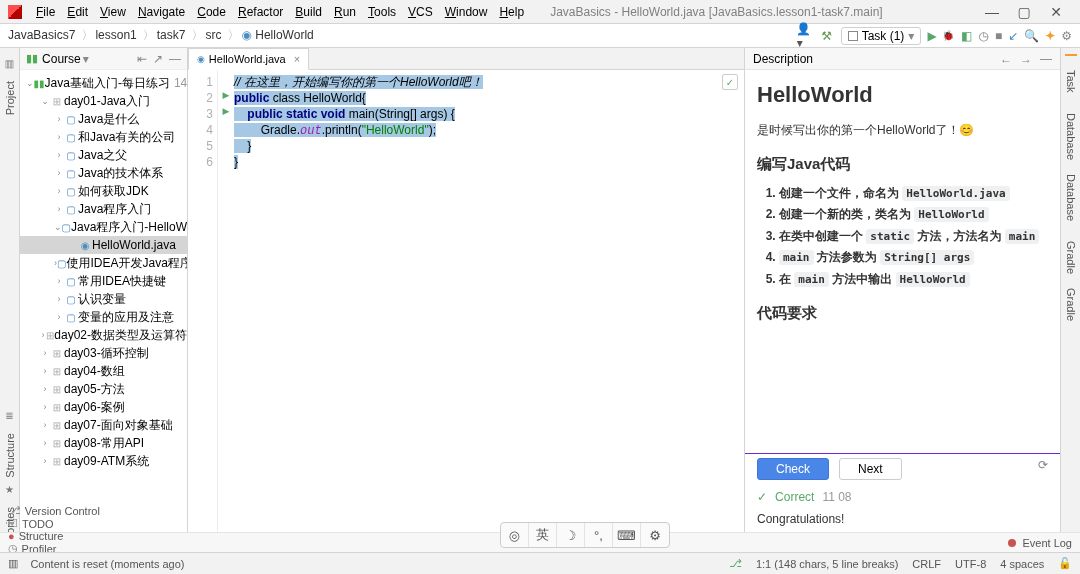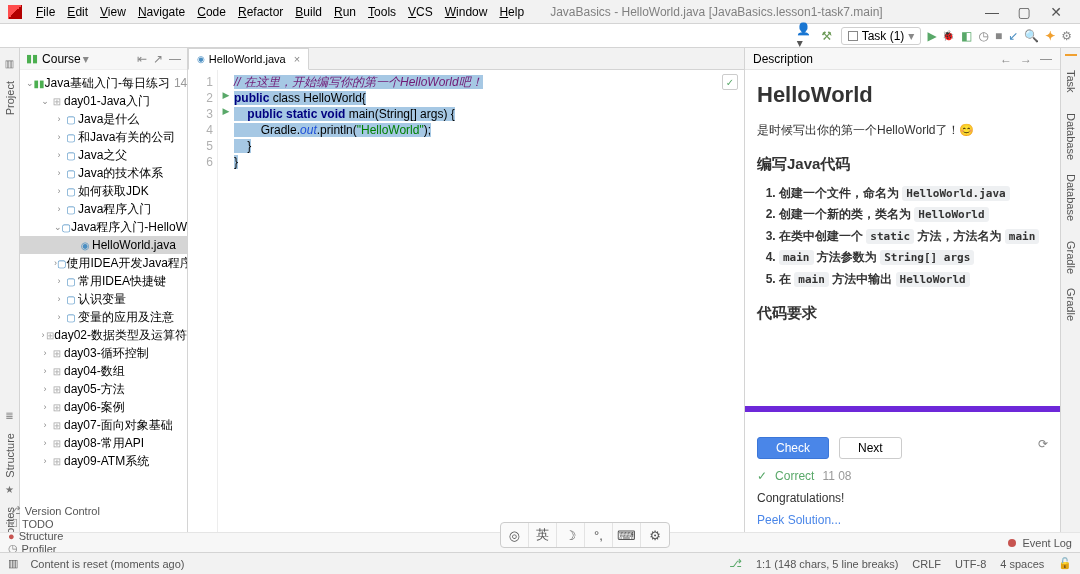--- a/index.html
+++ b/index.html
@@ -51,41 +51,41 @@
 .editor-tab .dot { color: #4a8ec2; margin-right: 4px; font-size: 9px; }
 .editor-tab .close { margin-left: 8px; color: #888; }
 .code-area { flex: 1; display: flex; font-family: Consolas, monospace; font-size: 12px; position: relative; }
 .gutter { width: 30px; background: #fff; color: #b0b0b0; text-align: right; padding: 4px 4px 0 0; border-right: 1px solid #ededed; }
 .gutter div { height: 16px; line-height: 16px; }
 .gutter-run { width: 16px; padding-top: 4px; }
 .gutter-run div { height: 16px; text-align: center; color: #59a869; font-size: 9px; }
 .code { padding: 4px 0 0 0; }
 .code-line { height: 16px; line-height: 16px; white-space: pre; }
 .sel-bg { background: #a6c8e4; display: inline; }
-.k-comment { color: #701a75; font-style: italic; }
+.k-comment { color: #000000; font-style: italic; }
 .k-key { color: #000080; font-weight: bold; }
 .k-str { color: #008000; }
-.k-field { color: #1d4ed8; font-style: italic; }
+.k-field { color: #a21caf; font-style: italic; font-family: Liberation Mono, monospace; }
 .check-badge { position: absolute; top: 4px; right: 6px; width: 16px; height: 16px; border: 1px solid #ccc; border-radius: 2px; display: flex; align-items: center; justify-content: center; color: #59a869; background: #fff; font-size: 10px; }
 
 .right-rail { width: 20px; background: #f2f2f2; border-left: 1px solid #d4d4d4; display: flex; flex-direction: column; align-items: center; padding-top: 6px; gap: 14px; }
 .right-rail .vlabel2 { writing-mode: vertical-rl; color: #555; font-size: 11px; }
 .right-rail .stripe { width: 12px; height: 2px; background: #f0a030; }
 
 .desc-panel { width: 316px; background: #fff; border-left: 1px solid #d4d4d4; display: flex; flex-direction: column; }
 .desc-head { height: 22px; display: flex; align-items: center; padding: 0 8px; border-bottom: 1px solid #e5e5e5; background: #f7f7f7; }
 .desc-head .right { margin-left: auto; display: flex; gap: 8px; color: #888; }
 .desc-body { flex: 1; overflow-y: auto; padding: 8px 12px 12px 12px; font-size: 13px; line-height: 1.5; color: #333; }
 .desc-body h1 { font-size: 22px; font-weight: 700; margin-bottom: 10px; }
 .desc-body h2 { font-size: 15px; font-weight: 700; margin: 14px 0 8px; }
 .desc-body p { margin: 4px 0; font-size: 12px; }
 .desc-body ol, .desc-body ul { padding-left: 22px; margin: 4px 0; font-size: 12px; font-weight: bold; }
 .desc-body li { margin: 3px 0; }
 .desc-body code { background: #eef0f2; padding: 1px 4px; border-radius: 3px; font-family: Consolas, monospace; font-size: 11px; }
-.desc-foot { padding: 25px 12px; border-top: 6px solid #6d28d9; }
+.desc-foot { padding: 4px 12px; border-top: 1px solid #6d28d9; }
 .desc-foot .btns { display: flex; gap: 10px; }
 .btn-check { background: #4a86e8; color: #fff; border: 1px solid #3b76d8; border-radius: 3px; padding: 3px 18px; font-size: 12px; }
 .btn-next { background: #fff; border: 1px solid #ccc; border-radius: 3px; padding: 3px 18px; font-size: 12px; }
 .refresh { margin-left: auto; color: #888; }
 .status-row { margin-top: 10px; display: flex; align-items: center; gap: 8px; color: #59a869; font-size: 12px; }
 .status-row .ts { color: #999; }
 .congrats { margin-top: 8px; font-size: 12px; color: #333; }
 .peek { margin-top: 8px; font-size: 12px; color: #4a86e8; }
 
 .status-bar { position: absolute; bottom: 0; left: 0; right: 0; height: 22px; background: #f2f2f2; border-top: 1px solid #d4d4d4; display: flex; align-items: center; padding: 0 8px; font-size: 11px; color: #555; }
@@ -112,20 +112,21 @@
 <div class="title-bar">
   <div class="logo"></div>
   <span id="menu-host"><span class="menu-item"><u>F</u>ile</span><span class="menu-item"><u>E</u>dit</span><span class="menu-item"><u>V</u>iew</span><span class="menu-item"><u>N</u>avigate</span><span class="menu-item"><u>C</u>ode</span><span class="menu-item"><u>R</u>efactor</span><span class="menu-item"><u>B</u>uild</span><span class="menu-item"><u>R</u>un</span><span class="menu-item"><u>T</u>ools</span><span class="menu-item"><u>V</u>CS</span><span class="menu-item"><u>W</u>indow</span><span class="menu-item"><u>H</u>elp</span></span>
   <span class="title-text">JavaBasics - HelloWorld.java [JavaBasics.lesson1-task7.main]</span>
   <span class="win-btn">—</span>
   <span class="win-btn">▢</span>
   <span class="win-btn">✕</span>
 </div>
 
 <div class="breadcrumb-bar">
+  <span id="crumb-host"><span class="crumb">JavaBasics7</span><span class="sep">〉</span><span class="crumb">lesson1</span><span class="sep">〉</span><span class="crumb">task7</span><span class="sep">〉</span><span class="crumb">src</span><span class="sep">〉</span><span class="crumb"><span style="color: rgb(74, 142, 194);">◉ </span>HelloWorld</span></span>
   <div class="right-tools">
     <span class="tool-icon">👤▾</span>
     <span class="tool-icon" style="color:#6a9955">⚒</span>
     <span class="task-chip">
         <span class="sq"></span>
         <span>Task (1)</span>
         <span style="color:#888">▾</span>
       </span>
     <span class="run-icon">▶</span>
     <span class="bug-icon">🐞</span>

